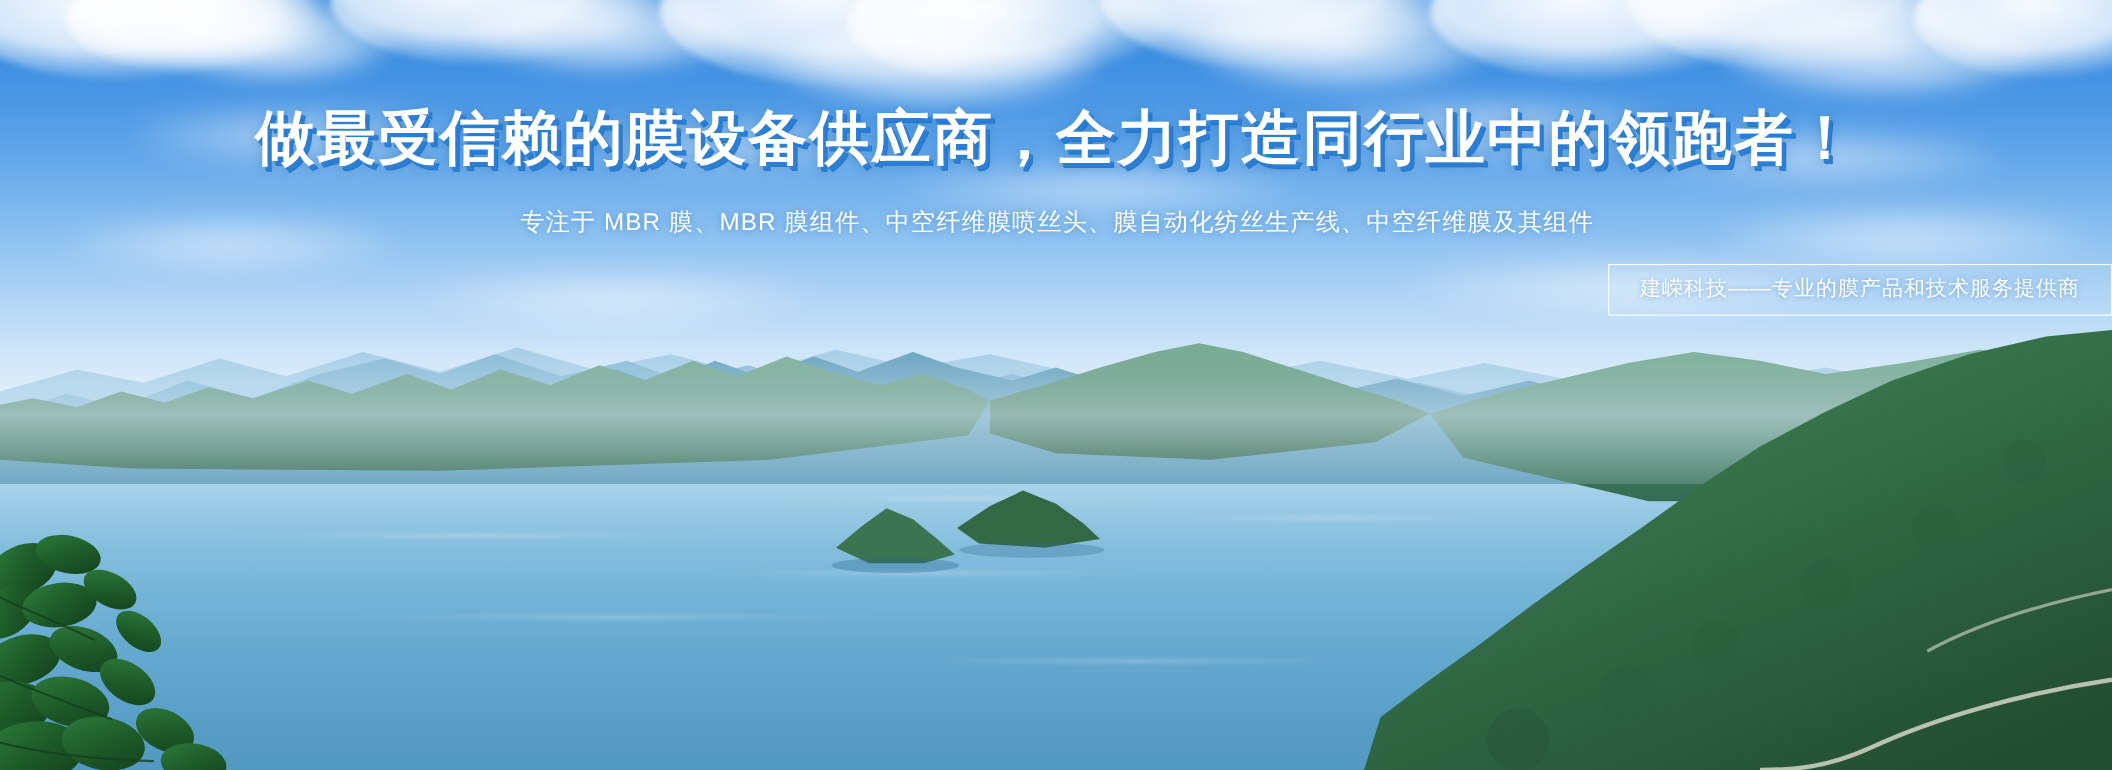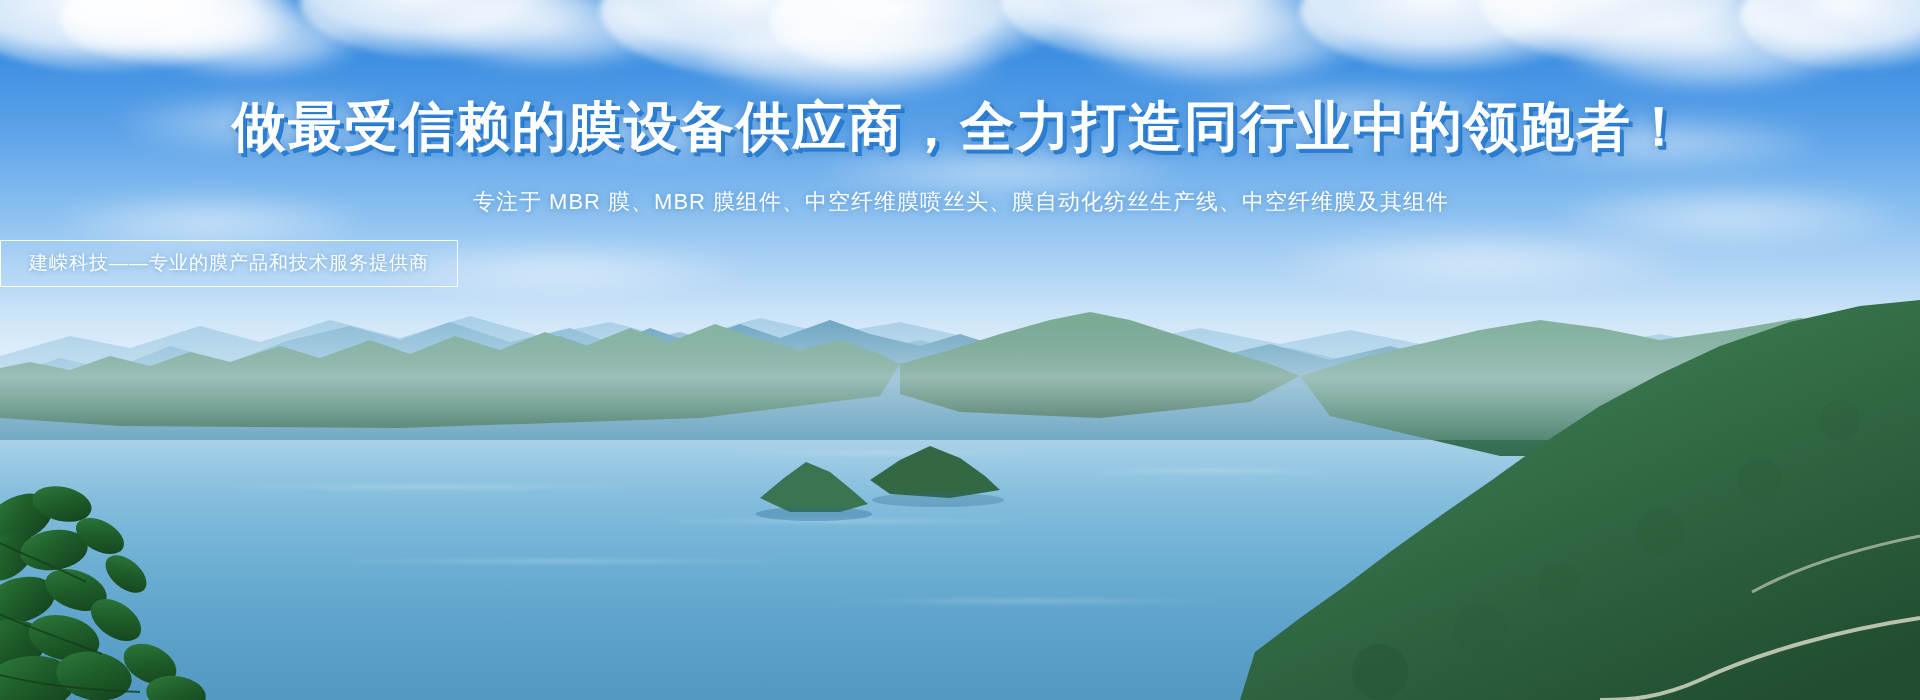--- a/index.html
+++ b/index.html
@@ -85,21 +85,21 @@
   }
   .subtitle {
     position:absolute; left:0; top:186px; width:1908px;
     font-size:22px; font-weight:normal; color:#ffffff;
     letter-spacing:1px; line-height:32px; white-space:nowrap;
     text-shadow:0 1px 6px rgba(40,110,175,.5);
     padding-left:14px;
   }
   .tagline-wrap {
     position:absolute; left:0; top:240px; width:1920px;
-    display:flex; justify-content:flex-start;
+    display:flex; justify-content:flex-end;
   }
   .tagline-box {
     border:1px solid rgba(255,255,255,.95);
     padding:11px 28px 12px;
     font-size:19px; color:#ffffff; letter-spacing:1px;
     white-space:nowrap; line-height:22px;
     text-shadow:0 1px 5px rgba(40,110,175,.45);
     background:rgba(255,255,255,.04);
   }
 

